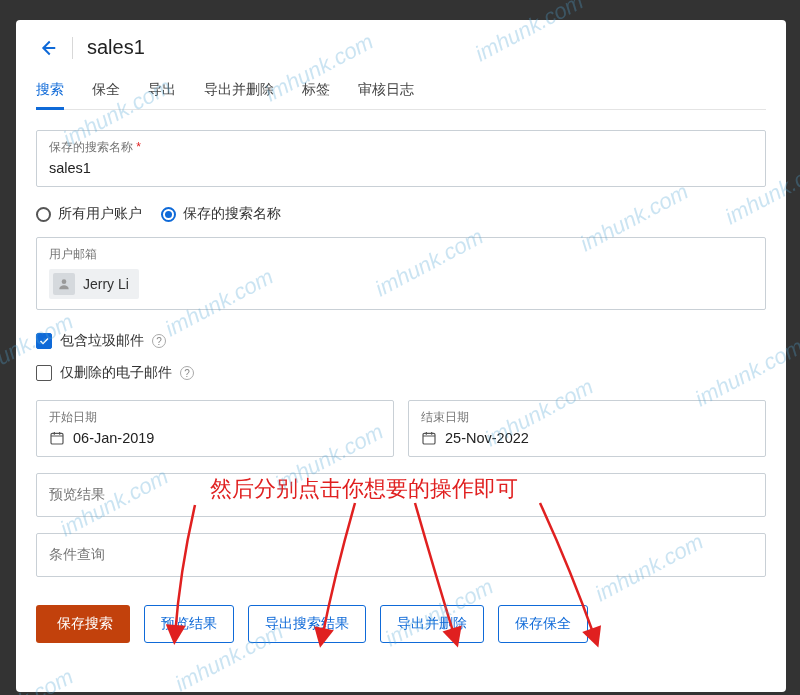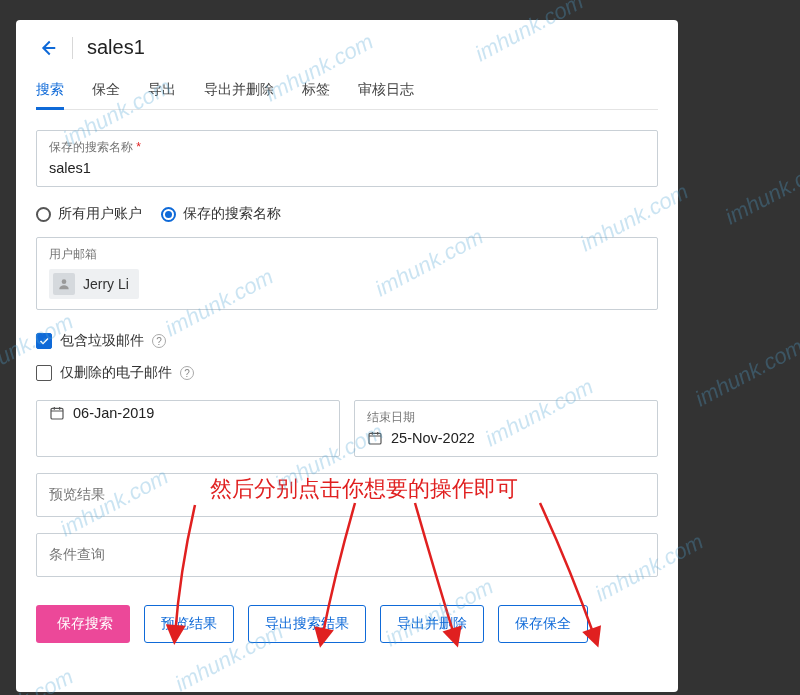--- a/index.html
+++ b/index.html
@@ -1,18 +1,18 @@
 <!DOCTYPE html>
 <html><head>
 <meta charset="utf-8">
 <style>
   * { box-sizing: border-box; margin: 0; padding: 0; }
   body { font-family: -apple-system, BlinkMacSystemFont, "Segoe UI", Arial, sans-serif;
          background: #333; width: 800px; height: 695px; position: relative; overflow: hidden; }
-  .frame { position: absolute; left: 16px; top: 20px; width: 662px; height: 672px;
+  .frame { position: absolute; left: 16px; top: 20px; width: 770px; height: 672px;
            background: #fff; border-radius: 4px; overflow: hidden; }
   .hdr { padding: 16px 20px 0 20px; }
   .titlebar { display: flex; align-items: center; gap: 14px; margin-bottom: 14px; }
   .back { color: #0f6ad8; cursor: pointer; }
   .back svg { width: 22px; height: 22px; display: block; }
   .vbar { width: 1px; height: 22px; background: #d8d8d8; }
   .title { font-size: 20px; color: #222; }
   .tabs { display: flex; gap: 28px; border-bottom: 1px solid #e4e4e4; }
   .tab { padding: 8px 0 10px 0; font-size: 14px; color: #444; cursor: pointer; position: relative; text-align: center; }
   .tab.active { color: #0f6ad8; }
@@ -45,21 +45,21 @@
   .cb.on svg { width: 12px; height: 12px; stroke: #fff; }
   .help-icon { width: 14px; height: 14px; border: 1px solid #aaa; border-radius: 50%;
                font-size: 10px; color: #888; display: inline-flex; align-items: center;
                justify-content: center; }
   .date-row { display: flex; gap: 14px; margin-top: 18px; }
   .date-row .field { flex: 1; }
   .simple-field { border: 1px solid #c9d0d6; border-radius: 2px; padding: 12px 12px;
                   font-size: 14px; color: #757575; margin-top: 16px; }
   .btnbar { display: flex; gap: 14px; margin-top: 28px; }
   .btn { padding: 9px 16px; font-size: 14px; border-radius: 3px; cursor: pointer; border: 1px solid transparent; }
-  .btn.primary { background: #ec4899; color: #fff; padding-left: 20px; }
+  .btn.primary { background: #c2410c; color: #fff; padding-left: 20px; }
   .btn.outline { background: #fff; color: #0f6ad8; border: 1px solid #0f6ad8; }
   .annotation { position: absolute; color: #e02020; font-family: "KaiTi", "STKaiti", serif;
                 font-size: 22px; pointer-events: none; z-index: 50; }
   .arrow-svg { position: absolute; pointer-events: none; z-index: 49; }
   .watermark { position: absolute; color: rgba(82,165,211,0.30); font-size: 22px;
                font-style: italic; font-weight: 500; transform: rotate(-28deg);
                pointer-events: none; z-index: 60; font-family: Arial, sans-serif; }
 </style>
 </head>
 <body>
@@ -129,20 +129,21 @@
     </div>
 
     <div class="chk-row">
       <span class="cb"></span>
       <span>仅删除的电子邮件</span>
       <span class="help-icon">?</span>
     </div>
 
     <div class="date-row">
       <div class="field">
+        <div class="field-label">开始日期</div>
         <div class="field-val with-icon">
           <svg viewBox="0 0 24 24" fill="none" stroke="currentColor" stroke-width="1.8">
               <rect x="3" y="5" width="18" height="16" rx="2"></rect>
               <path d="M3 9h18M8 3v4M16 3v4"></path>
             </svg>
           <span>06-Jan-2019</span>
         </div>
       </div>
       <div class="field">
         <div class="field-label">结束日期</div>

